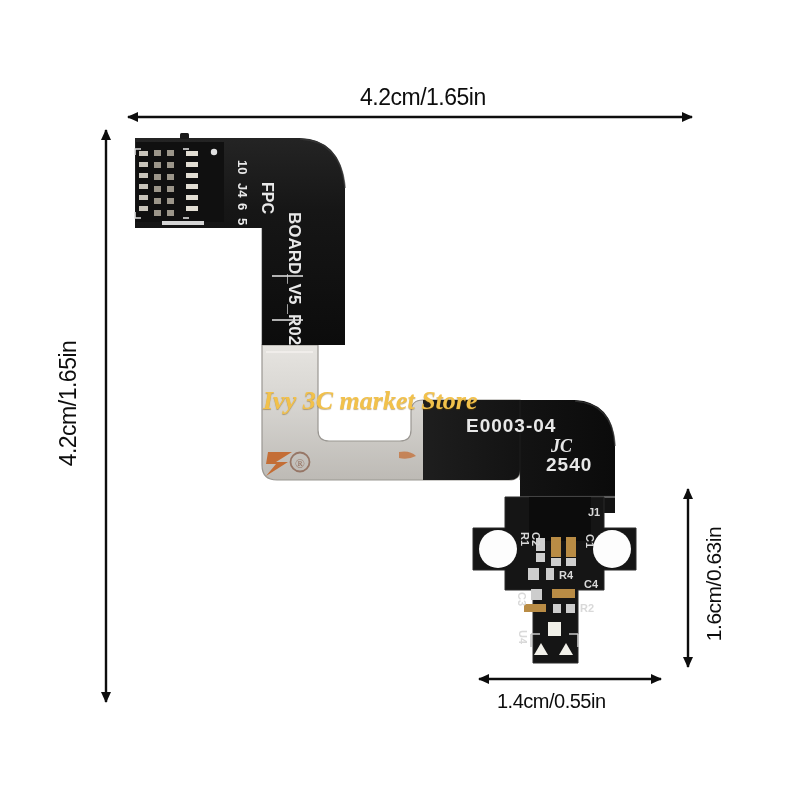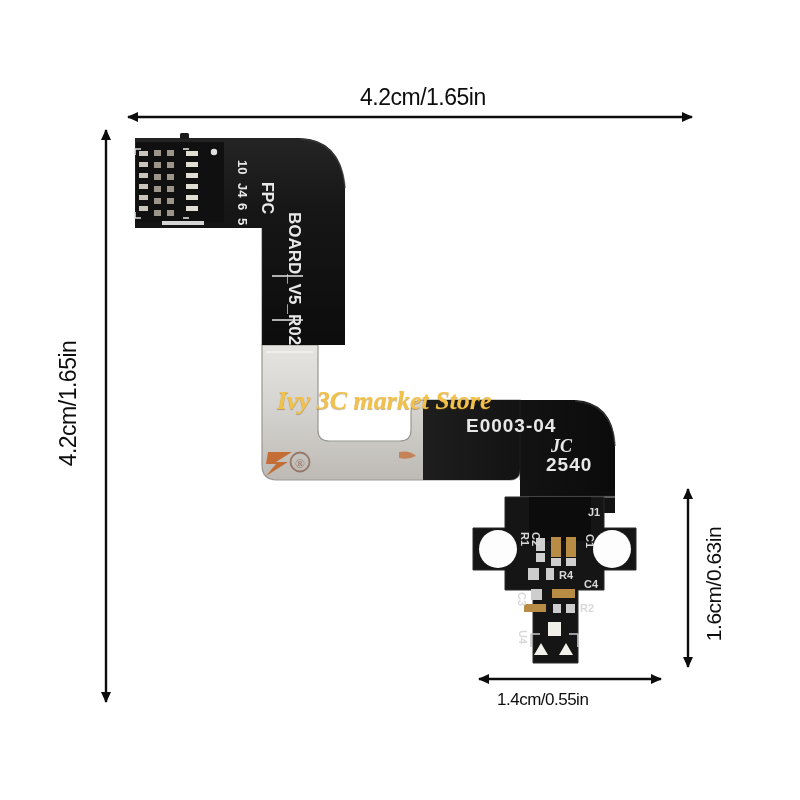--- a/index.html
+++ b/index.html
@@ -50,25 +50,25 @@
     top: 572px;
     font-size: 21px;
     transform: rotate(-90deg);
     transform-origin: center center;
     width: 168px;
     text-align: center;
   }
   #dim-bottom-label {
     left: 497px;
     top: 690px;
-    font-size: 17px;
+    font-size: 20px;
   }
   #watermark {
     position: absolute;
-    left: 277px;
+    left: 263px;
     top: 386px;
     font-family: "Liberation Serif", serif;
     font-style: italic;
     font-weight: bold;
     font-size: 26px;
     color: #f2c14a;
     text-shadow: 0 1px 1px rgba(120,80,0,0.45);
     white-space: nowrap;
     pointer-events: none;
   }

